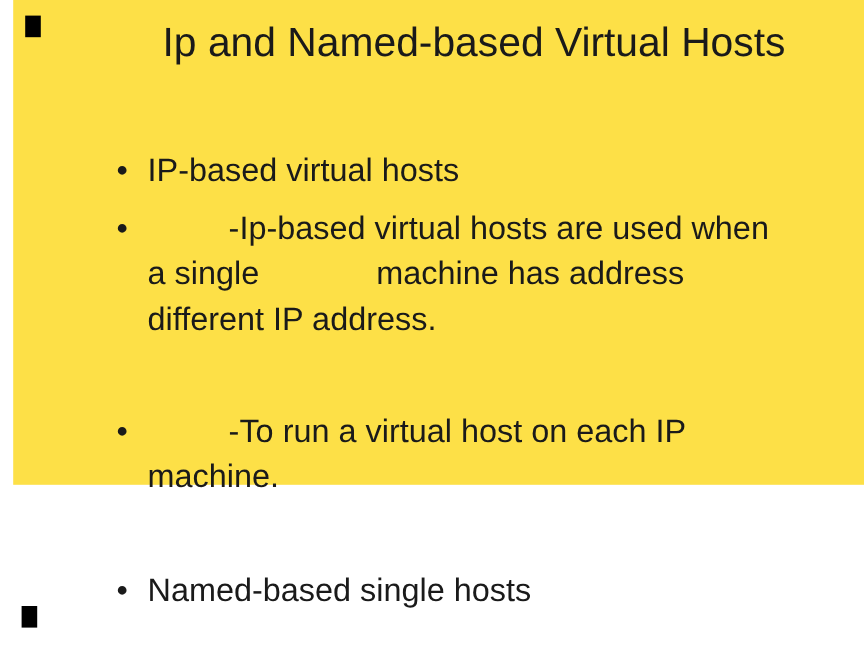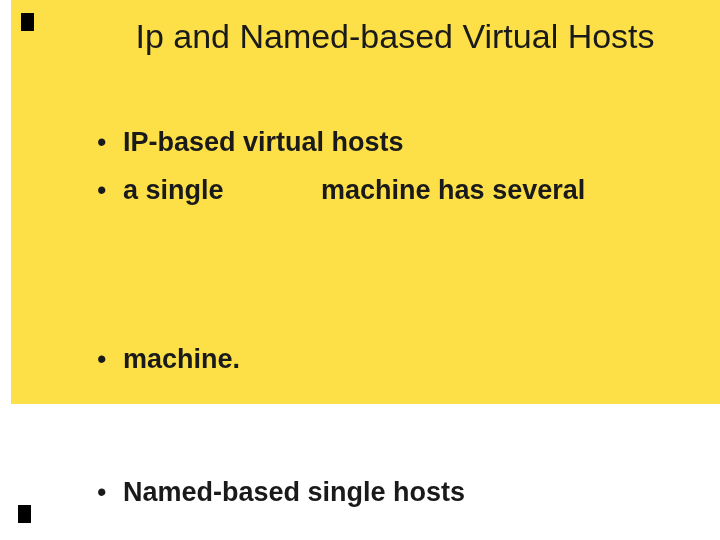--- a/index.html
+++ b/index.html
@@ -60,21 +60,20 @@
   .para .marker {
     flex: 0 0 26px;
     width: 26px;
     white-space: pre;
   }
   .para .lines {
     flex: 1 1 auto;
   }
   .para .line {
     white-space: pre;
-    font-weight: bold;
   }
   .p1 { top: 123px; }
   .p2 { top: 171px; }
   .p3 { top: 340px; }
   .p4 { top: 473px; }
 </style>
 </head>
 <body>
 
 <div class="slide">
@@ -87,27 +86,30 @@
   <div class="para p1">
     <span class="marker">•</span>
     <div class="lines">
       <div class="line">IP-based virtual hosts</div>
     </div>
   </div>
 
   <div class="para p2">
     <span class="marker">•</span>
     <div class="lines">
-      <div class="line">a single             machine has several</div>
+      <div class="line">         -Ip-based virtual hosts are used when</div>
+      <div class="line">a single             machine has address</div>
+      <div class="line">different IP address.</div>
     </div>
   </div>
 
   <div class="para p3">
     <span class="marker">•</span>
     <div class="lines">
+      <div class="line">         -To run a virtual host on each IP</div>
       <div class="line">machine.</div>
     </div>
   </div>
 
   <div class="para p4">
     <span class="marker">•</span>
     <div class="lines">
       <div class="line">Named-based single hosts</div>
     </div>
   </div>

